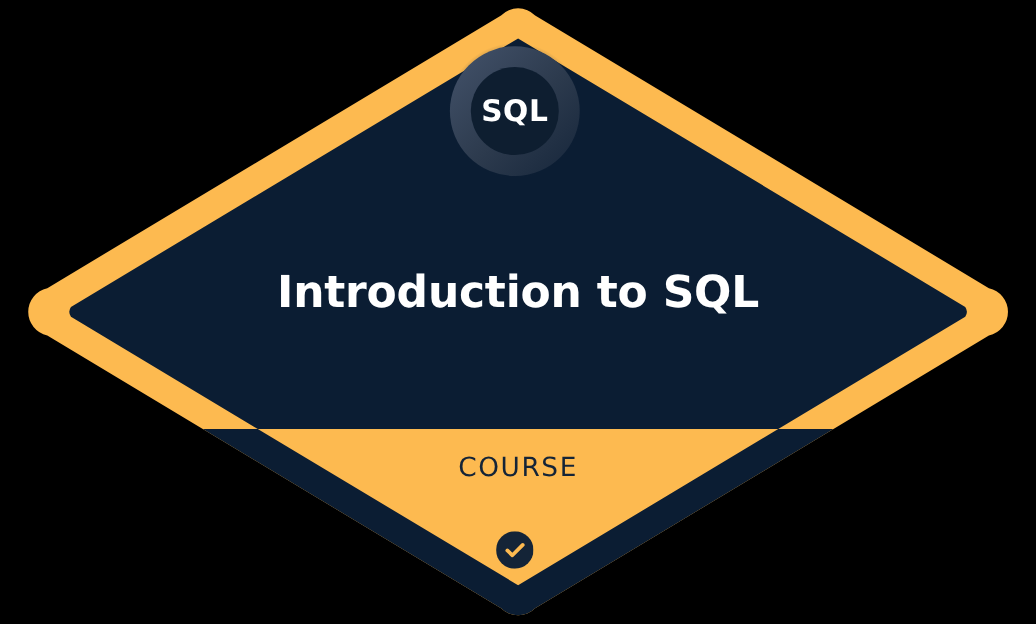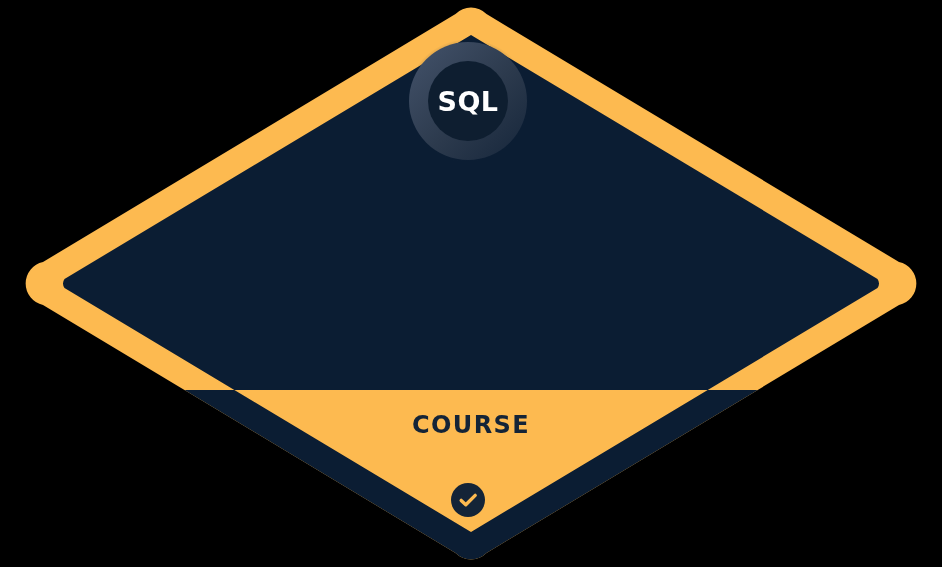--- a/index.html
+++ b/index.html
@@ -79,21 +79,21 @@
   .status-block {
     position: absolute;
     left: 0;
     top: 408px;
     width: 942px;
     text-align: center;
   }
   .status-line {
     color: #142437;
     font-size: 24px;
-    font-weight: 700;
+    font-weight: 400;
     letter-spacing: 1.4px;
     line-height: 1.42;
     font-family: "DejaVu Sans", "Liberation Sans", sans-serif;
   }
 
   .check-wrap {
     position: absolute;
     left: 451px;
     top: 483px;
     width: 34px;
@@ -161,20 +161,21 @@
       <circle cx="468" cy="101" r="40" fill="#0E1E30"></circle>
     </g>
   </svg>
 
   <div class="overlay">
 
     <div class="tech-chip">
       <span class="tech-chip-label">SQL</span>
     </div>
 
+    <div class="course-title">Introduction to SQL</div>
 
     <div class="status-block">
       <div class="status-line">COURSE</div>
     </div>
 
     <div class="check-wrap">
       <svg viewBox="0 0 34 34" width="34" height="34">
         <circle cx="17" cy="17" r="17" fill="#142437"></circle>
         <path d="M 10.2 17.4 L 14.8 21.8 L 24.2 12.4" fill="none" stroke="#FDBA50" stroke-width="3.4" stroke-linecap="round" stroke-linejoin="round"></path>
       </svg>

